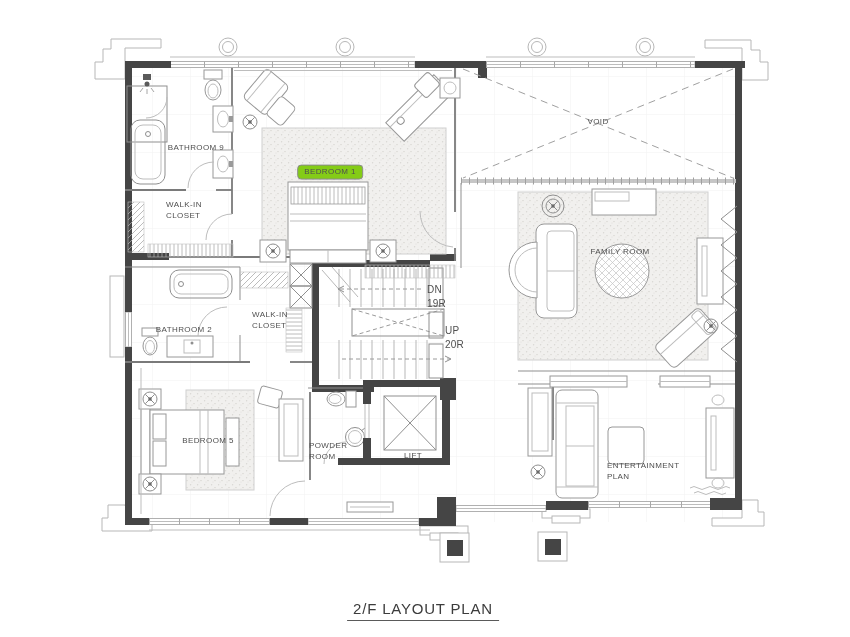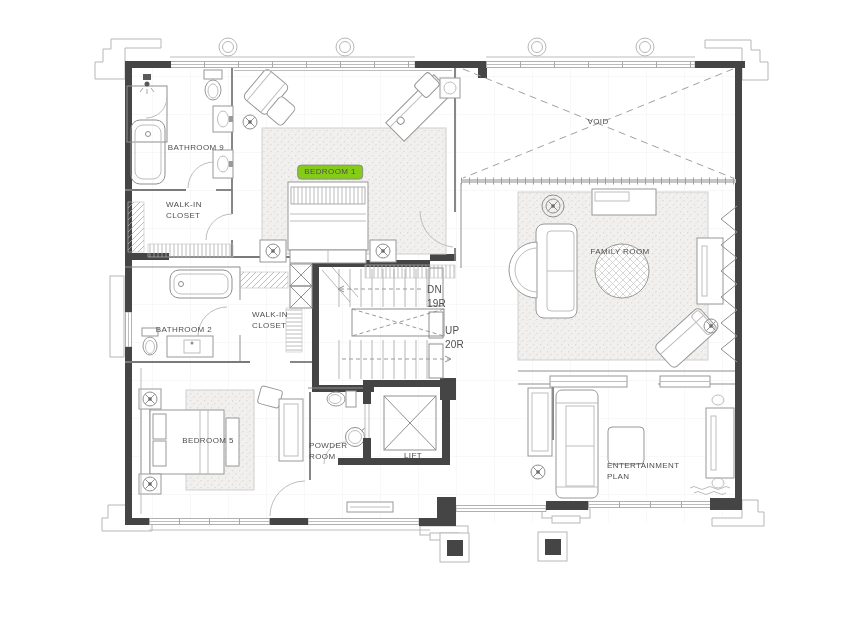--- a/index.html
+++ b/index.html
@@ -395,13 +395,14 @@
 19R</div>
   <div class="lbl sm" style="left:445px;top:324px;">UP
 20R</div>
   <div class="lbl ctr" style="left:208px;top:441px;">BEDROOM 5</div>
   <div class="lbl" style="left:309px;top:404px;margin-top:37px;">POWDER
 ROOM</div>
   <div class="lbl ctr" style="left:413px;top:456px;">LIFT</div>
   <div class="lbl" style="left:607px;top:461px;">ENTERTAINMENT
 PLAN</div>
 
+  <div class="title">2/F LAYOUT PLAN</div>
 </div>
 
 </body></html>

